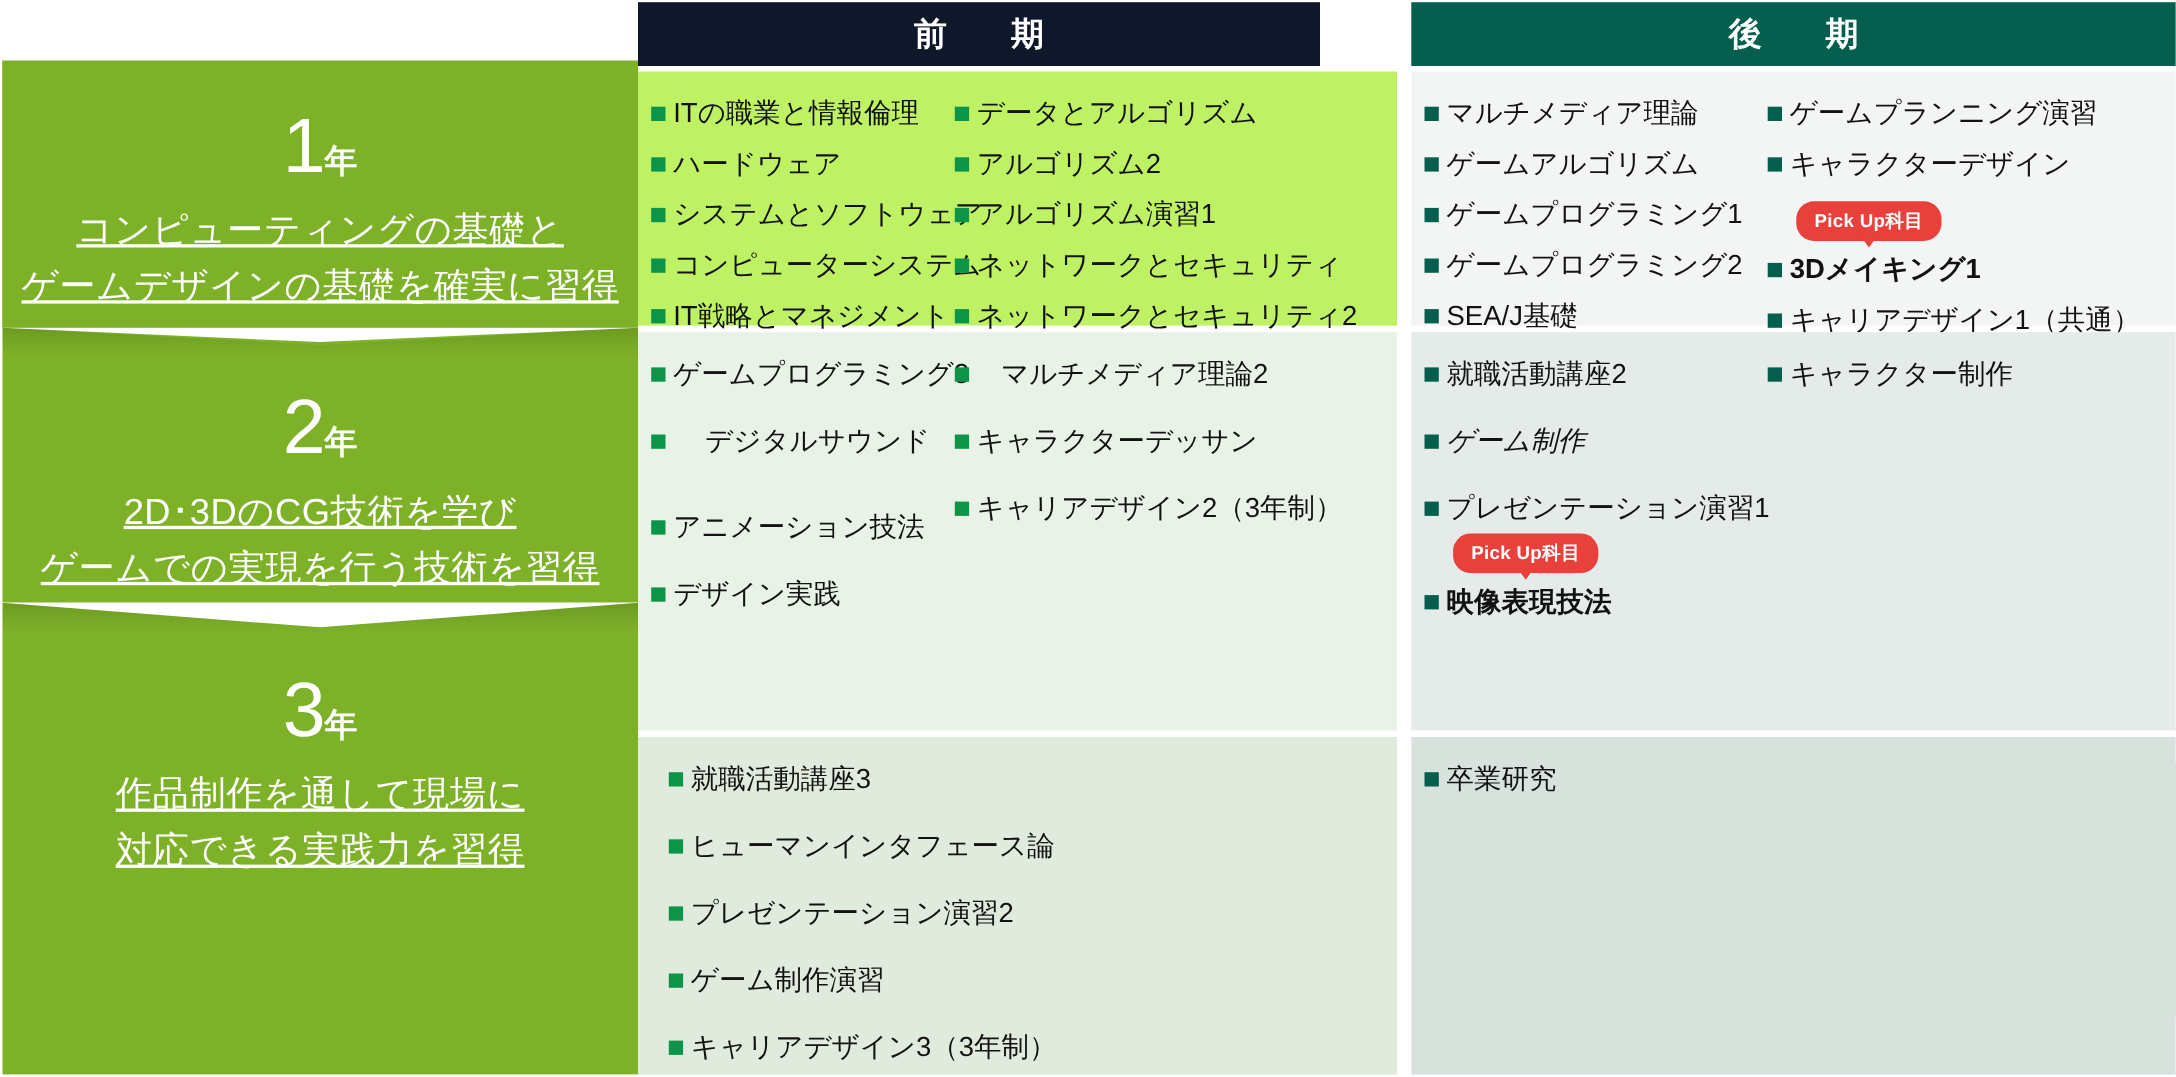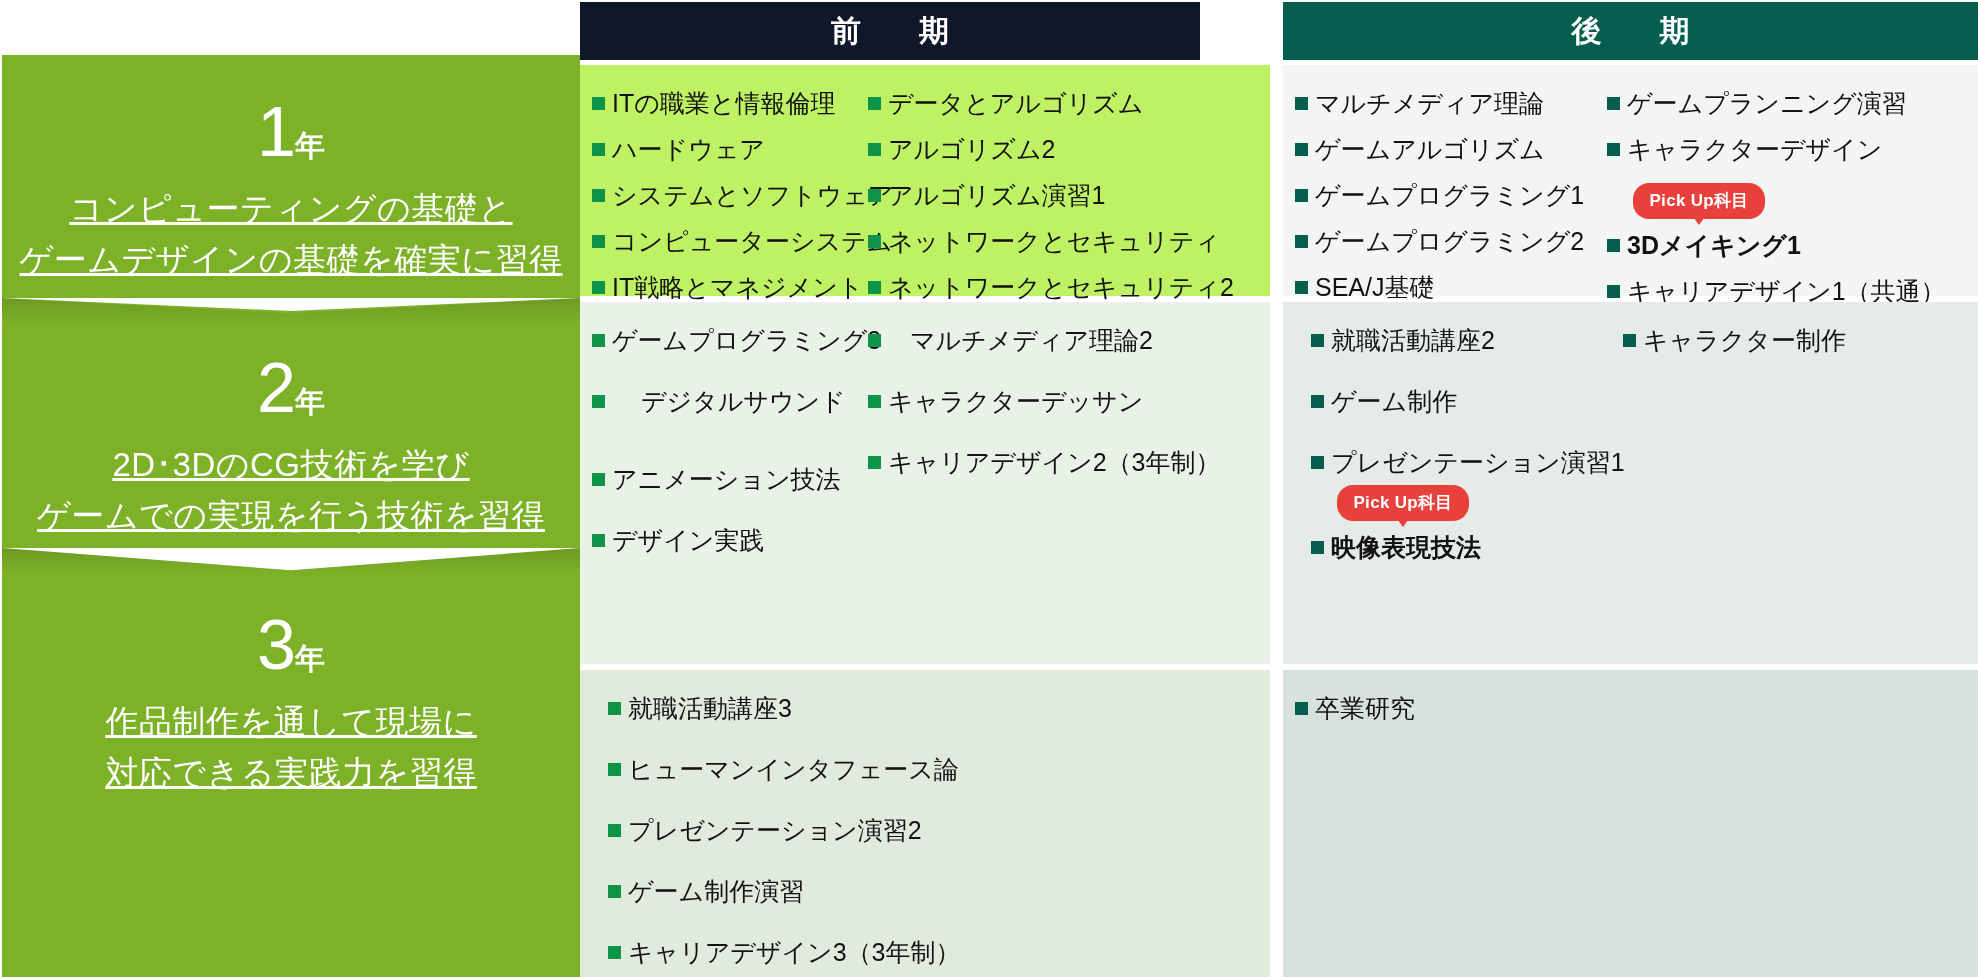--- a/index.html
+++ b/index.html
@@ -305,26 +305,26 @@
         <div class="course" style="margin-bottom:36px;">
             <span class="bul"></span>
             <span class="label">キャリアデザイン2（3年制）</span>
           </div>
       </div>
     </div>
   </div>
 
   <div class="cell kouki" id="c-y2s2" style="left:1283px;top:302px;width:695px;height:362px;background:#E4EBE8;">
     <div class="cols">
-      <div class="subcol" style="width:312px;padding-left:28px;">
+      <div class="subcol" style="width:312px;padding-left:12px;">
         <div class="course" style="margin-bottom:36px;">
             <span class="bul"></span>
             <span class="label">就職活動講座2</span>
           </div>
-        <div class="course" style="margin-bottom:36px;">
+        <div class="course" style="margin-bottom:36px;font-style:italic;">
             <span class="bul"></span>
             <span class="label">ゲーム制作</span>
           </div>
         <div class="course" style="margin-bottom:10px;">
             <span class="bul"></span>
             <span class="label">プレゼンテーション演習1</span>
           </div>
         <div class="pickwrap">
           <div class="pickbadge">Pick Up科目</div>
           <div class="picktail"></div>

